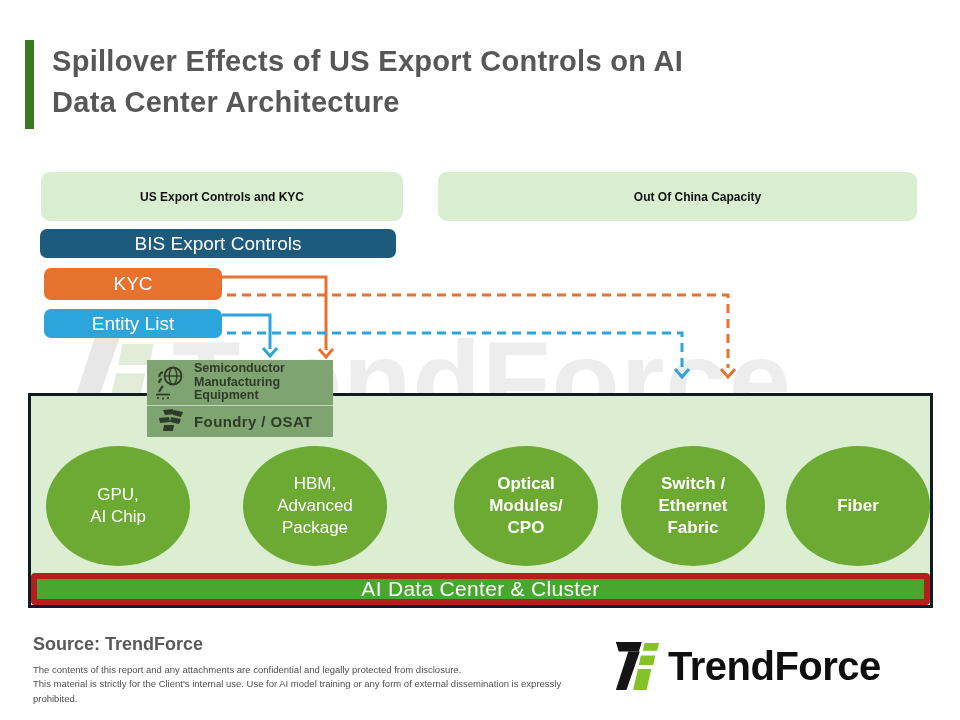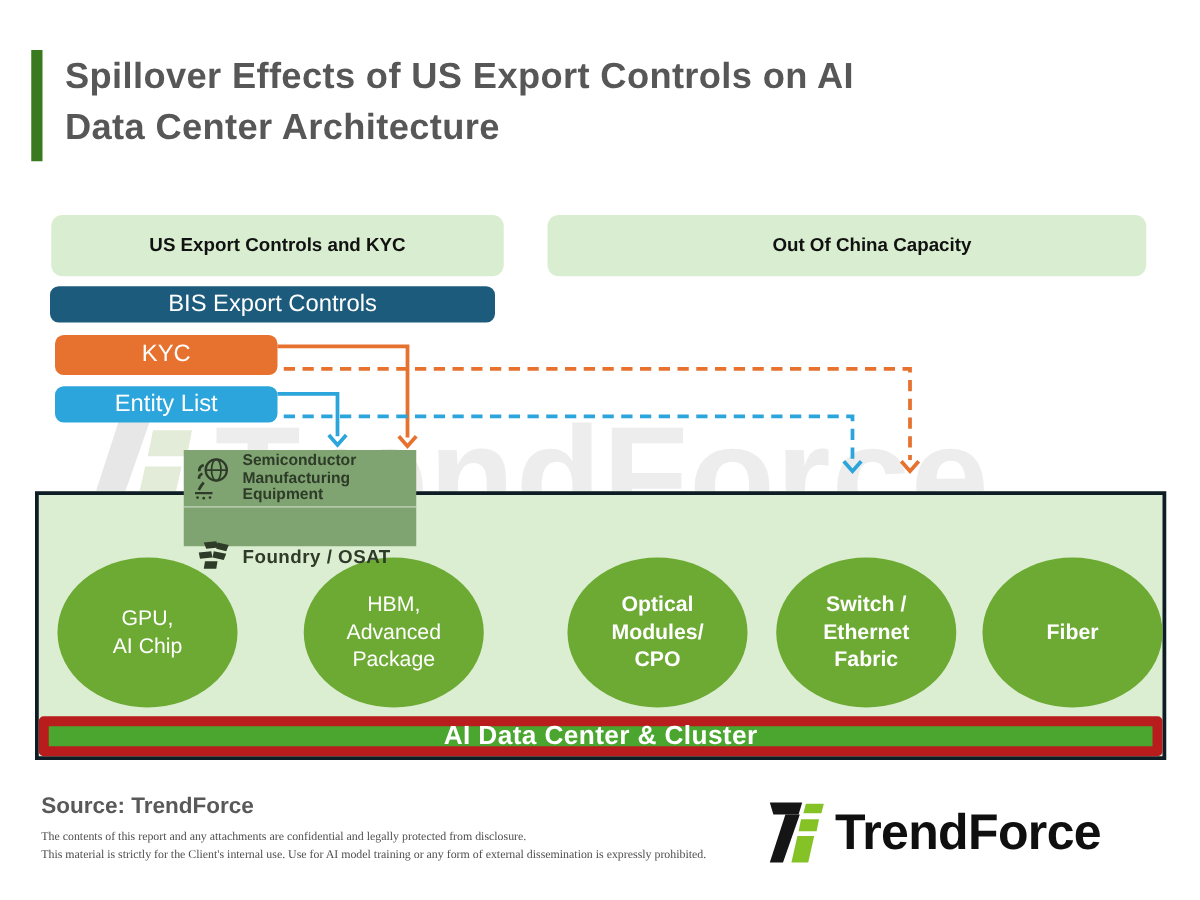--- a/index.html
+++ b/index.html
@@ -24,21 +24,21 @@
   }
   .title {
     position:absolute; left:52px; top:41px; width:860px;
     font-size:29px; font-weight:700; color:#575757; line-height:1.42;
     white-space:pre-line; letter-spacing:0.3px; z-index:2;
   }
   
   .header-box {
     position:absolute; height:49px; background:#d9eed1; border-radius:9px;
     display:flex; align-items:center; justify-content:center;
-    font-size:15px; font-weight:700; color:#111111; z-index:5;
+    font-size:12px; font-weight:700; color:#111111; z-index:5;
   }
   .header-left  { left:41px;  top:172px; width:362px; }
   .header-right { left:438px; top:172px; width:479px;padding-left:40px; }
   
   .ctrl-bar {
     position:absolute; border-radius:7px; color:#ffffff;
     display:flex; align-items:center; justify-content:center;
     font-size:19px; font-weight:400; z-index:5;
   }
   .bis    { left:40px; top:229px; width:356px; height:29px; background:#1d5b7c; }
@@ -46,21 +46,21 @@
   .entity { left:44px; top:309px; width:178px; height:29px; background:#2ba5db; }
   
   .arrows { position:absolute; left:0; top:0; z-index:3; pointer-events:none; }
   
   .sme-box {
     position:absolute; left:147px; top:360px; width:186px; height:77px;
     background:#7fa471; z-index:4; display:flex; flex-direction:column;
   }
   .sme-row { display:flex; align-items:center; gap:7px; padding:2px 6px; }
   .sme-row-1 { height:46px; border-bottom:1px solid rgba(255,255,255,0.55); }
-  .sme-row-2 { height:30px;margin-top:24px; }
+  .sme-row-2 { height:30px; }
   .sme-icon { flex:0 0 34px; display:flex; align-items:center; justify-content:center; }
   .sme-label {
     font-size:12.5px; font-weight:700; color:#2e3b28; line-height:1.1;
     white-space:pre-line;
   }
   .foundry-label { font-size:15px; font-weight:700; color:#2e3b28; letter-spacing:0.4px; }
   
   .container {
     position:absolute; left:28px; top:393px; width:905px; height:215px;
     background:#dceed2; border:3px solid #0e1c26; z-index:2;
@@ -72,32 +72,32 @@
     color:#ffffff; font-size:17px; line-height:1.3; white-space:pre-line;
   }
   .circle.bold { font-weight:700; }
   .c1 { left:15px; }
   .c2 { left:212px; }
   .c3 { left:423px; }
   .c4 { left:590px; }
   .c5 { left:755px; }
   .cluster-bar {
     position:absolute; left:0px; top:177px; width:899px; height:32px;
-    background:#4aa62f; border:8px solid #b91c1c; border-radius:4px;
+    background:#4aa62f; border:6px solid #b91c1c; border-radius:4px;
     display:flex; align-items:center; justify-content:center;
-    color:#ffffff; font-size:21px; font-weight:700; letter-spacing:0.3px;
+    color:#ffffff; font-size:21px; font-weight:400; letter-spacing:0.3px;
   }
   
   .source {
     position:absolute; left:33px; top:634px;
     font-size:18px; font-weight:600; color:#595959; z-index:2;
   }
   .disclaimer {
     position:absolute; left:33px; top:663px; width:560px;
-    font-size:9.5px; color:#4f4f4f; line-height:1.5; z-index:2;font-family:Liberation Serif, serif;
+    font-size:9.5px; color:#4f4f4f; line-height:1.5; z-index:2;
   }
   .logo { position:absolute; left:612px; top:640px; display:flex; align-items:center; gap:8px; z-index:2; }
   .logo-text {
     font-size:40px; font-weight:800; color:#0f0f0f; letter-spacing:-0.5px;
   }
 </style>
 </head>
 <body>
 
 <div class="slide">

